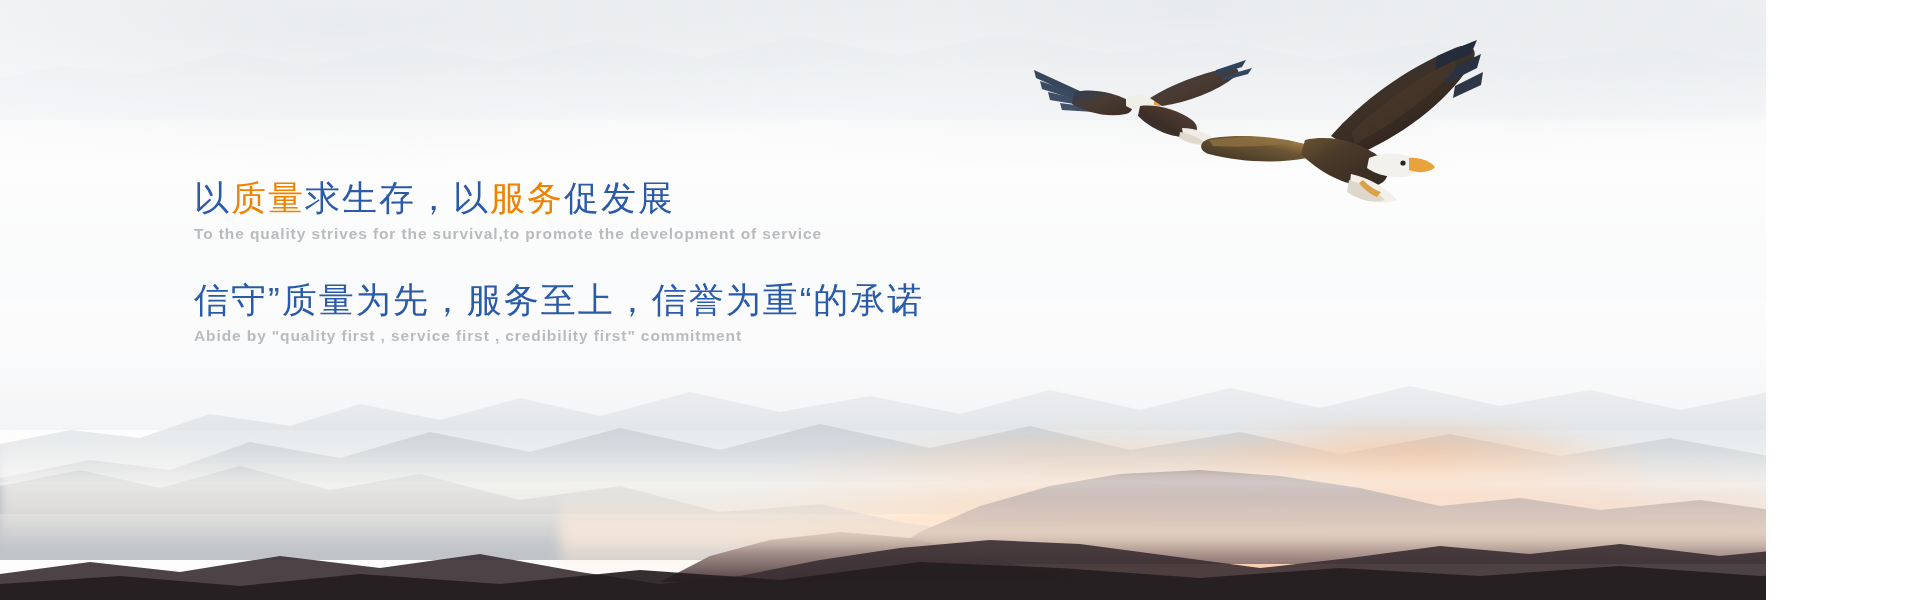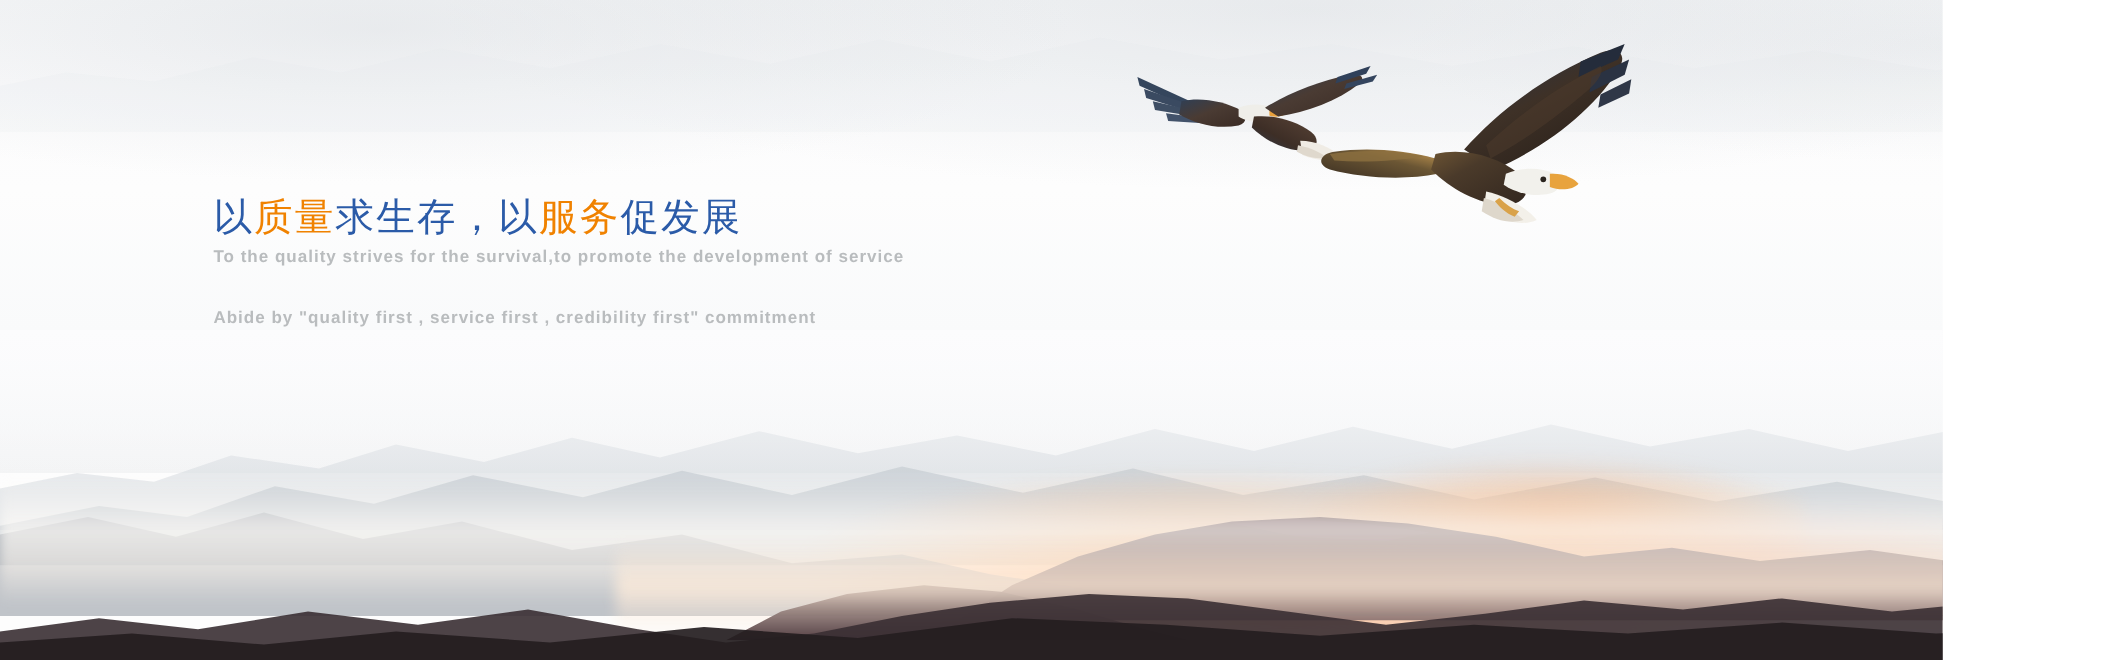--- a/index.html
+++ b/index.html
@@ -237,18 +237,19 @@
   </div>
 
   <div class="copy">
 
     <div class="headline">
       <span>以</span><span class="hl">质量</span><span>求生存，以</span><span class="hl">服务</span><span>促发展</span>
     </div>
     <div class="subline">To the quality strives for the survival,to promote the development of service</div>
 
     <div class="block-2">
+      <div class="headline headline-2">信守”质量为先，服务至上，信誉为重“的承诺</div>
       <div class="subline">Abide by "quality first , service first , credibility first" commitment</div>
     </div>
 
   </div>
 
 </div>
 
 </body></html>

